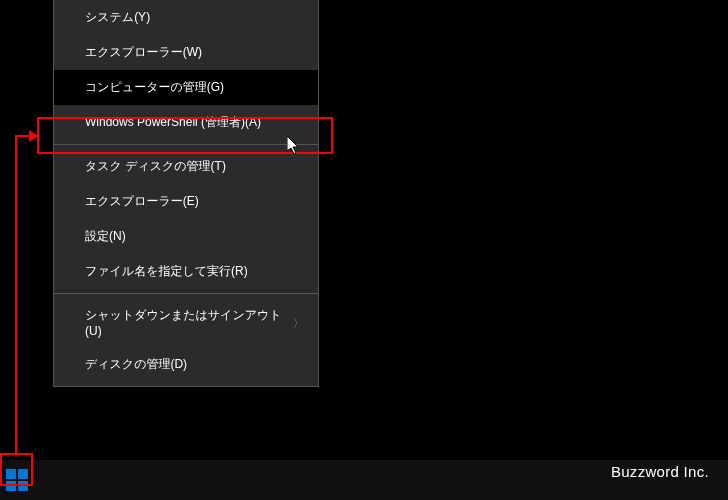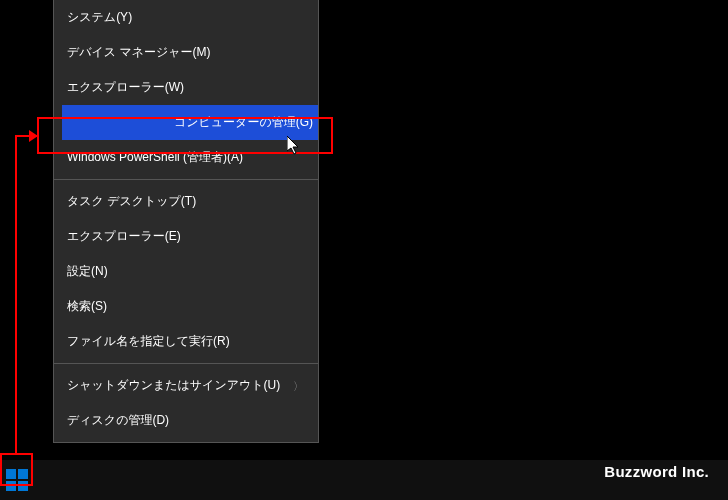--- a/index.html
+++ b/index.html
@@ -21,28 +21,26 @@
       position: absolute;
       left: 53px;
       top: 0;
       width: 266px;
       background: #2b2b2b;
       border: 1px solid #555;
       border-top: none;
       padding-bottom: 4px;
     }
     .menu-item {
-      padding: 9px 5px;
+      padding: 9px 31px;
       cursor: default;
       position: relative;
-      margin-left: 8px;
     }
     .menu-item.hovered {
-      background: #1d4ed8;
-      text-align: right;
+      background: #000000;
     }
     .submenu-arrow {
       position: absolute;
       right: 14px;
       top: 50%;
       transform: translateY(-50%);
       font-size: 11px;
       color: #888;
     }
     .separator {
@@ -115,21 +113,21 @@
       top: 8px;
       width: 24px;
       height: 24px;
     }
     .watermark {
       position: absolute;
       right: 19px;
       bottom: 20px;
       font-family: "Segoe UI", Arial, sans-serif;
       font-size: 15px;
-      font-weight: 700;
+      font-weight: 400;
       color: #fff;
       letter-spacing: 0.3px;
       margin-left: 36px;
     }
   </style>
 </head>
 <body>
 
 <div class="taskbar">
   <div class="start-button">
@@ -137,29 +135,27 @@
       <rect x="1" y="1" width="10" height="10" fill="#0078d7"></rect>
       <rect x="13" y="1" width="10" height="10" fill="#0078d7"></rect>
       <rect x="1" y="13" width="10" height="10" fill="#0078d7"></rect>
       <rect x="13" y="13" width="10" height="10" fill="#0078d7"></rect>
     </svg>
   </div>
 </div>
 
 <div class="context-menu" id="ctx-menu">
     <div class="menu-item"><span>システム(Y)</span></div>
-    <div class="menu-item"><span>デバイス マネージャー(M)</span></div>
     <div class="menu-item"><span>エクスプローラー(W)</span></div>
     <div class="menu-item hovered"><span>コンピューターの管理(G)</span></div>
     <div class="menu-item"><span>Windows PowerShell (管理者)(A)</span></div>
     <div class="separator"></div>
-    <div class="menu-item"><span>タスク デスクトップ(T)</span></div>
+    <div class="menu-item"><span>タスク ディスクの管理(T)</span></div>
     <div class="menu-item"><span>エクスプローラー(E)</span></div>
     <div class="menu-item"><span>設定(N)</span></div>
-    <div class="menu-item"><span>検索(S)</span></div>
     <div class="menu-item"><span>ファイル名を指定して実行(R)</span></div>
     <div class="separator"></div>
     <div class="menu-item"><span>シャットダウンまたはサインアウト(U)</span><span class="submenu-arrow">〉</span></div>
     <div class="menu-item"><span>ディスクの管理(D)</span></div>
   </div>
 
 <div class="highlight-box highlight-start"></div>
 <div class="highlight-box highlight-menuitem"></div>
 <div class="arrow-line arrow-vertical"></div>
 <div class="arrow-line arrow-horizontal"></div>

